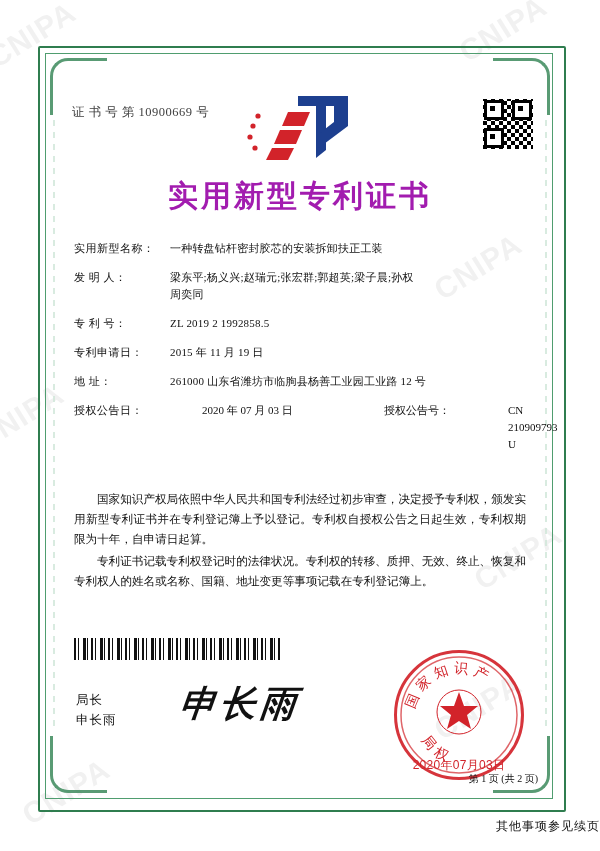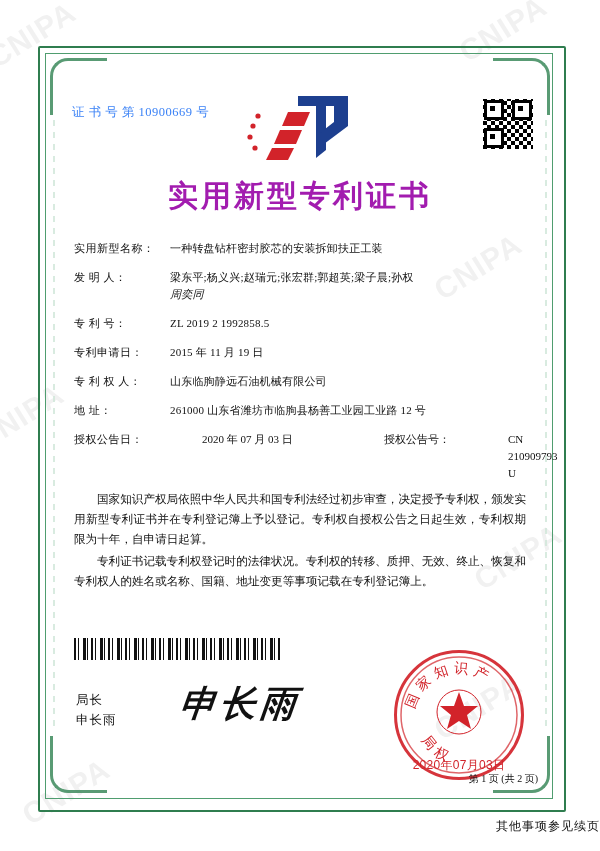--- a/index.html
+++ b/index.html
@@ -103,21 +103,21 @@
     top: 72px;
     width: 476px;
     height: 710px;
   }
 
   .cert-no {
     position: absolute;
     left: 10px;
     top: 32px;
     font-size: 12.5px;
-    color: #3b82f6;
+    color: #404040;
     letter-spacing: .5px;
   }
 
   
   .qr {
     position: absolute;
     right: 4px;
     top: 26px;
     width: 50px;
     height: 50px;
@@ -192,21 +192,20 @@
     letter-spacing: .5px;
     white-space: nowrap;
   }
   .fvalue {
     flex: 1 1 auto;
     letter-spacing: .2px;
   }
   .fvalue .cont {
     display: block;
     margin-left: 0;
-    font-style: italic;
   }
   .frow-inline {
     display: flex;
     margin-bottom: 12px;
     gap: 32px;
   }
   .half-label { width: 96px; flex: 0 0 96px; }
   .half-val { flex: 0 0 150px; }
   .half-label2 { flex: 0 0 92px; }
   .half-val2 { flex: 1 1 auto; }
@@ -380,24 +379,20 @@
           <span class="cont">周奕同</span>
         </div>
       </div>
       <div class="frow">
         <div class="flabel">专 利 号：</div>
         <div class="fvalue">ZL 2019 2 1992858.5</div>
       </div>
       <div class="frow">
         <div class="flabel">专利申请日：</div>
         <div class="fvalue">2015 年 11 月 19 日</div>
-      </div>
-      <div class="frow">
-        <div class="flabel">专 利 权 人：</div>
-        <div class="fvalue">山东临朐静远石油机械有限公司</div>
       </div>
       <div class="frow">
         <div class="flabel">地      址：</div>
         <div class="fvalue">261000 山东省潍坊市临朐县杨善工业园工业路 12 号</div>
       </div>
       <div class="frow-inline">
         <div class="flabel half-label">授权公告日：</div>
         <div class="half-val">2020 年 07 月 03 日</div>
         <div class="half-label2">授权公告号：</div>
         <div class="half-val2">CN 210909793 U</div>

